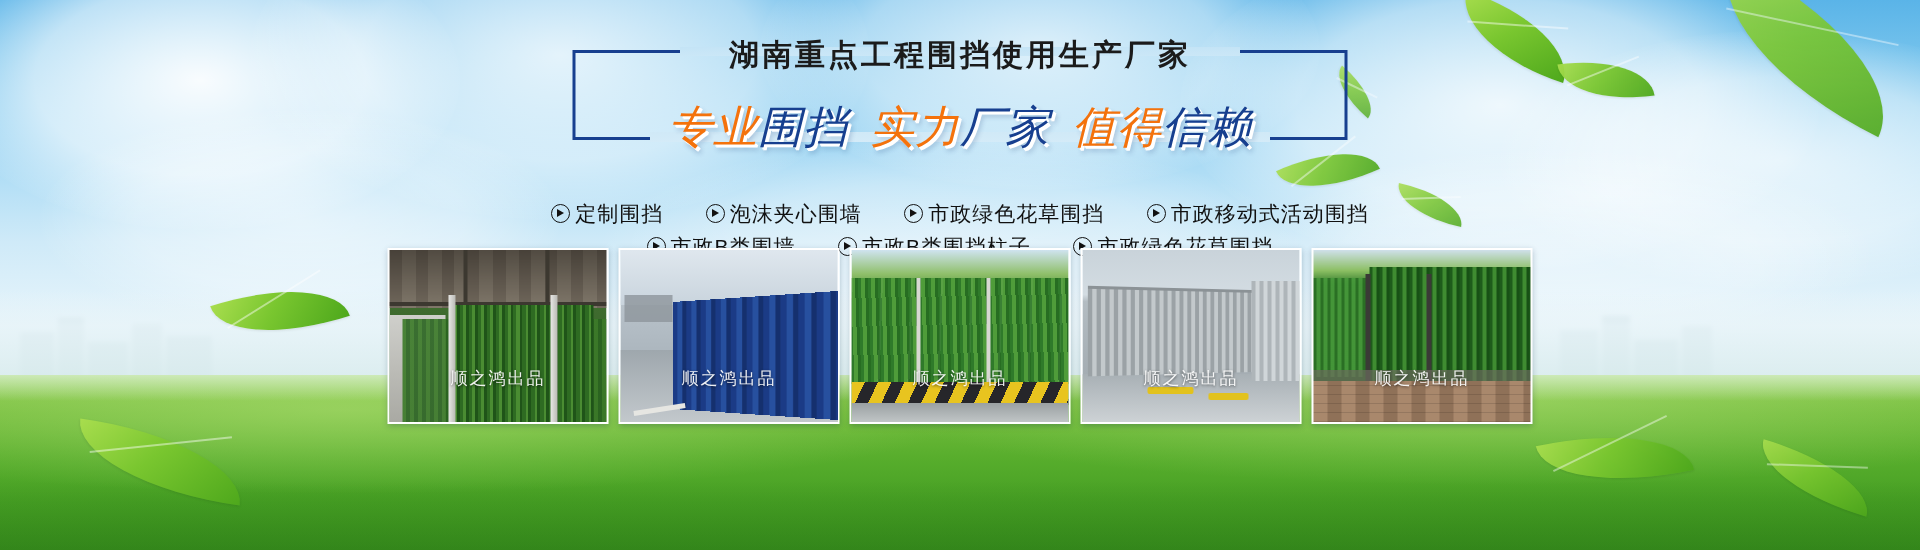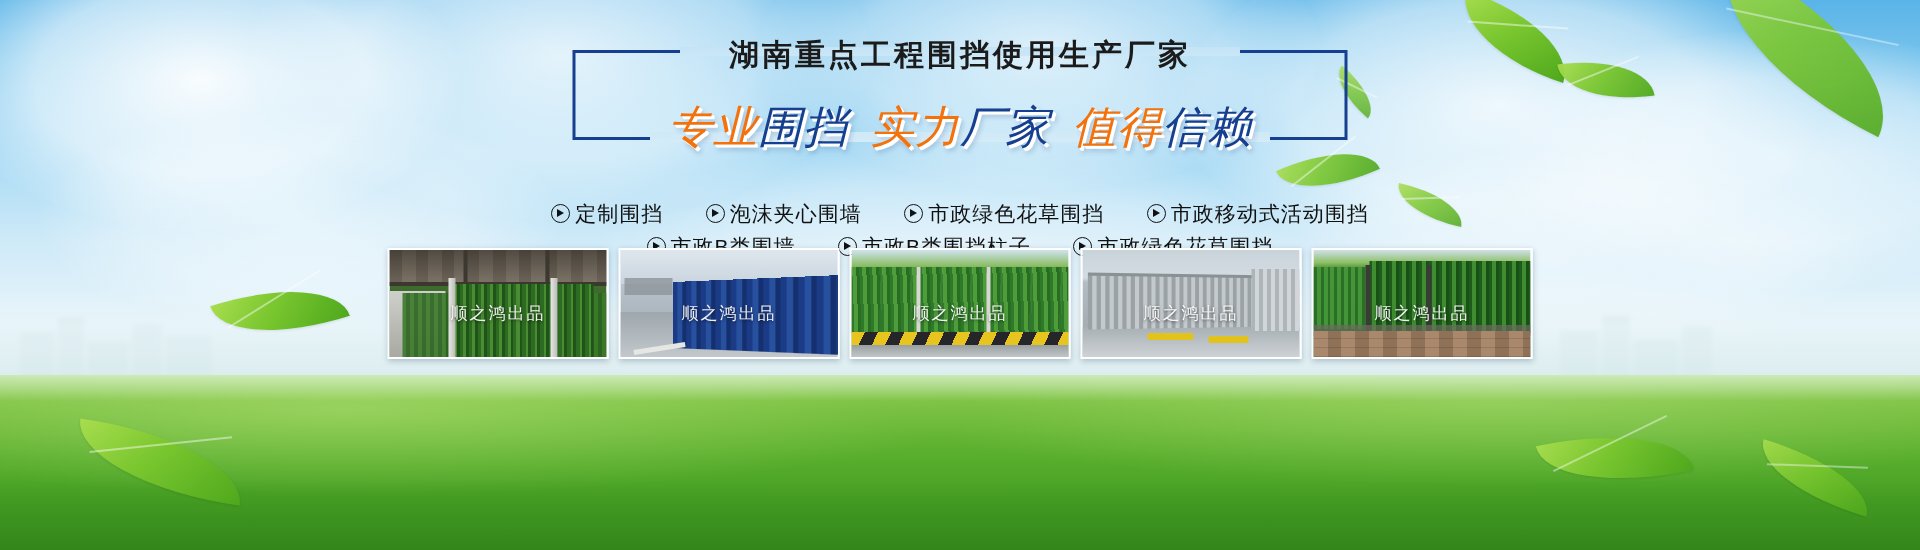--- a/index.html
+++ b/index.html
@@ -253,21 +253,21 @@
     top: 248px;
     width: 1145px;
     height: 148px;
     display: flex;
     justify-content: space-between;
     z-index: 10;
   }
   .thumb {
     position: relative;
     width: 221px;
-    height: 111px;
+    height: 176px;
     overflow: hidden;
     border: 2px solid #ffffff;
     box-sizing: border-box;
     box-shadow: 0 2px 6px rgba(0,40,70,.25);
   }
   .thumb .wm {
     position: absolute;
     left: 0; right: 0;
     bottom: 32px;
     text-align: center;

